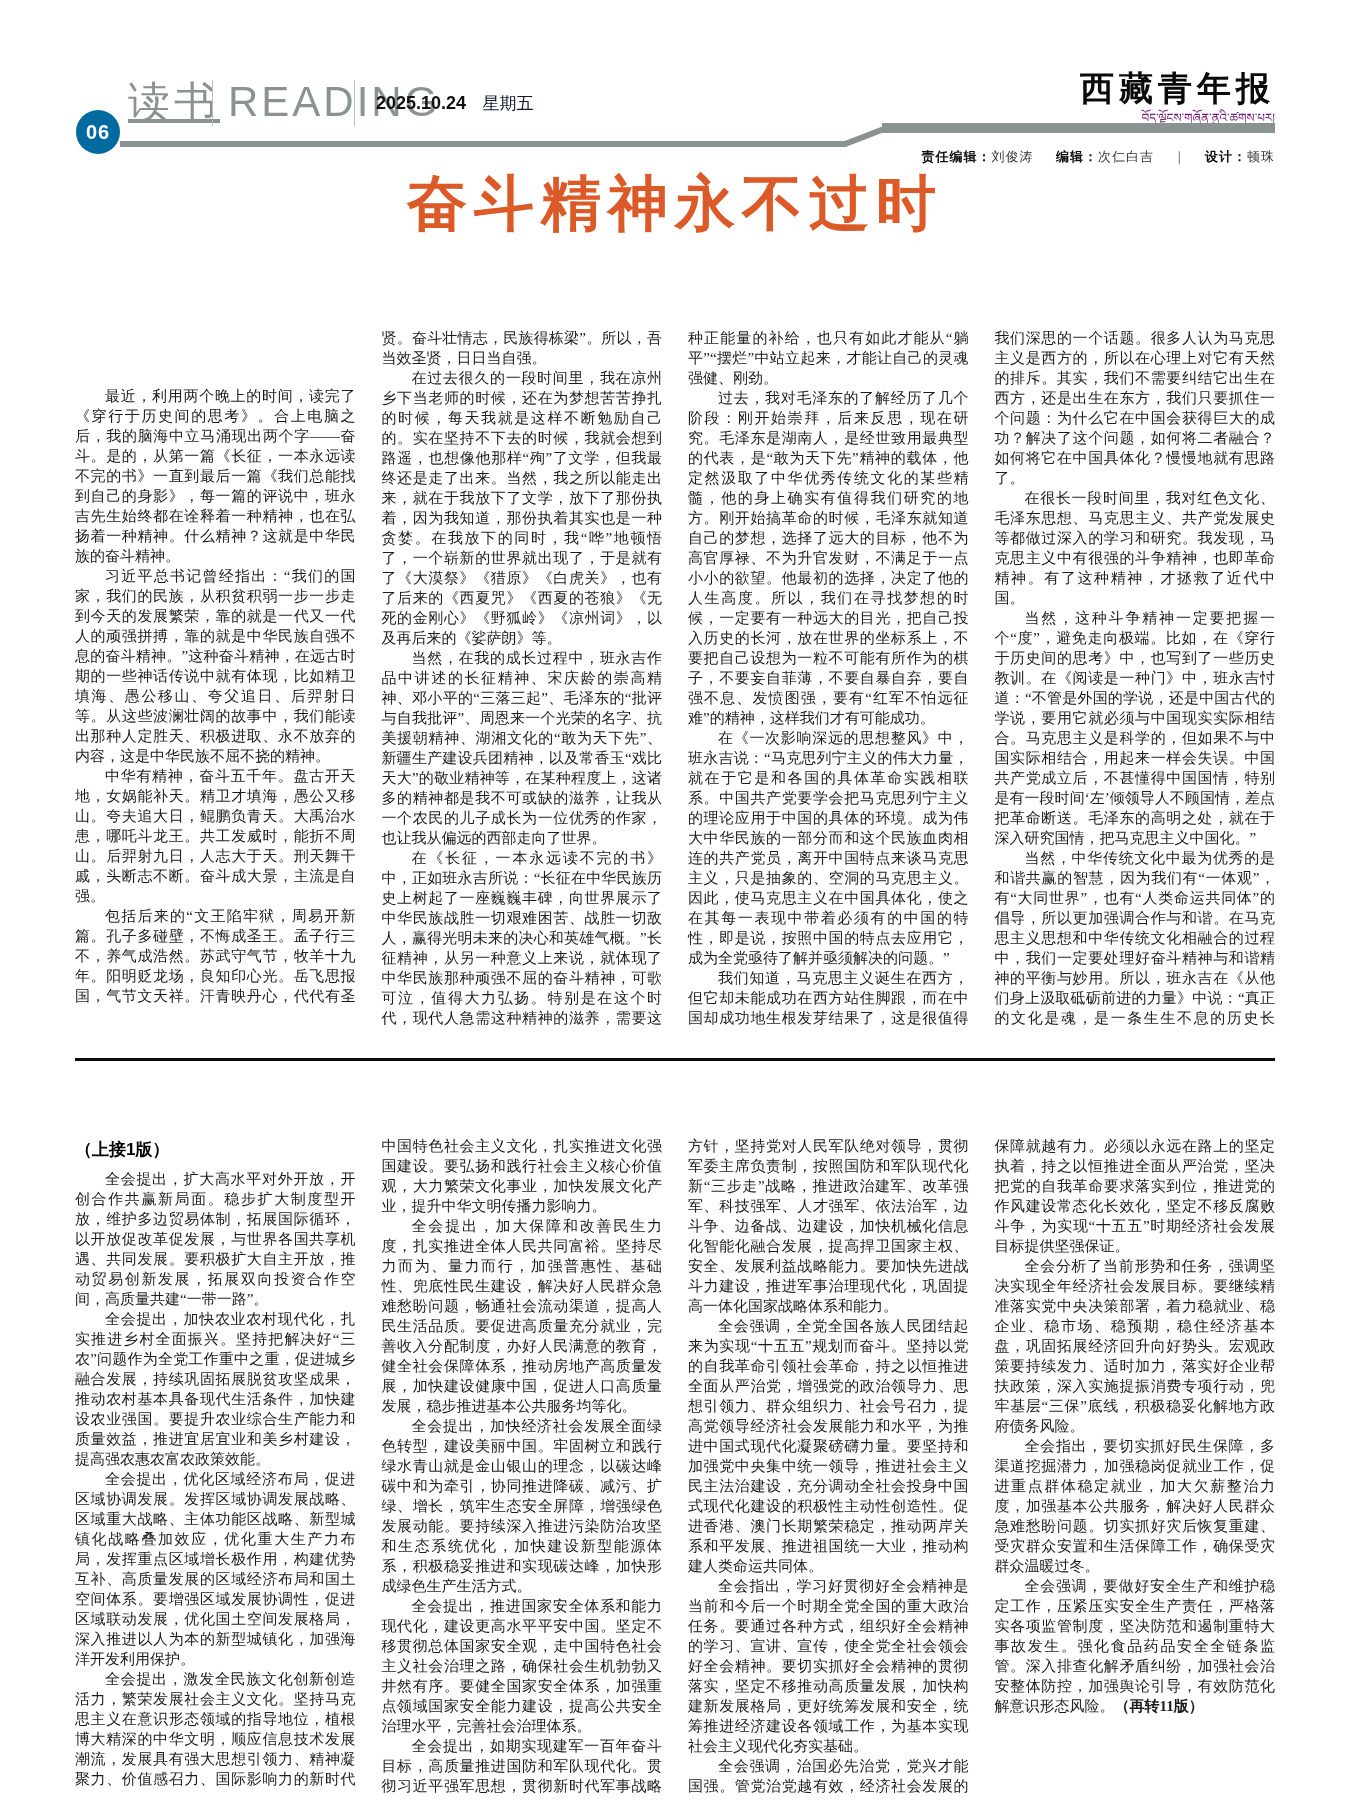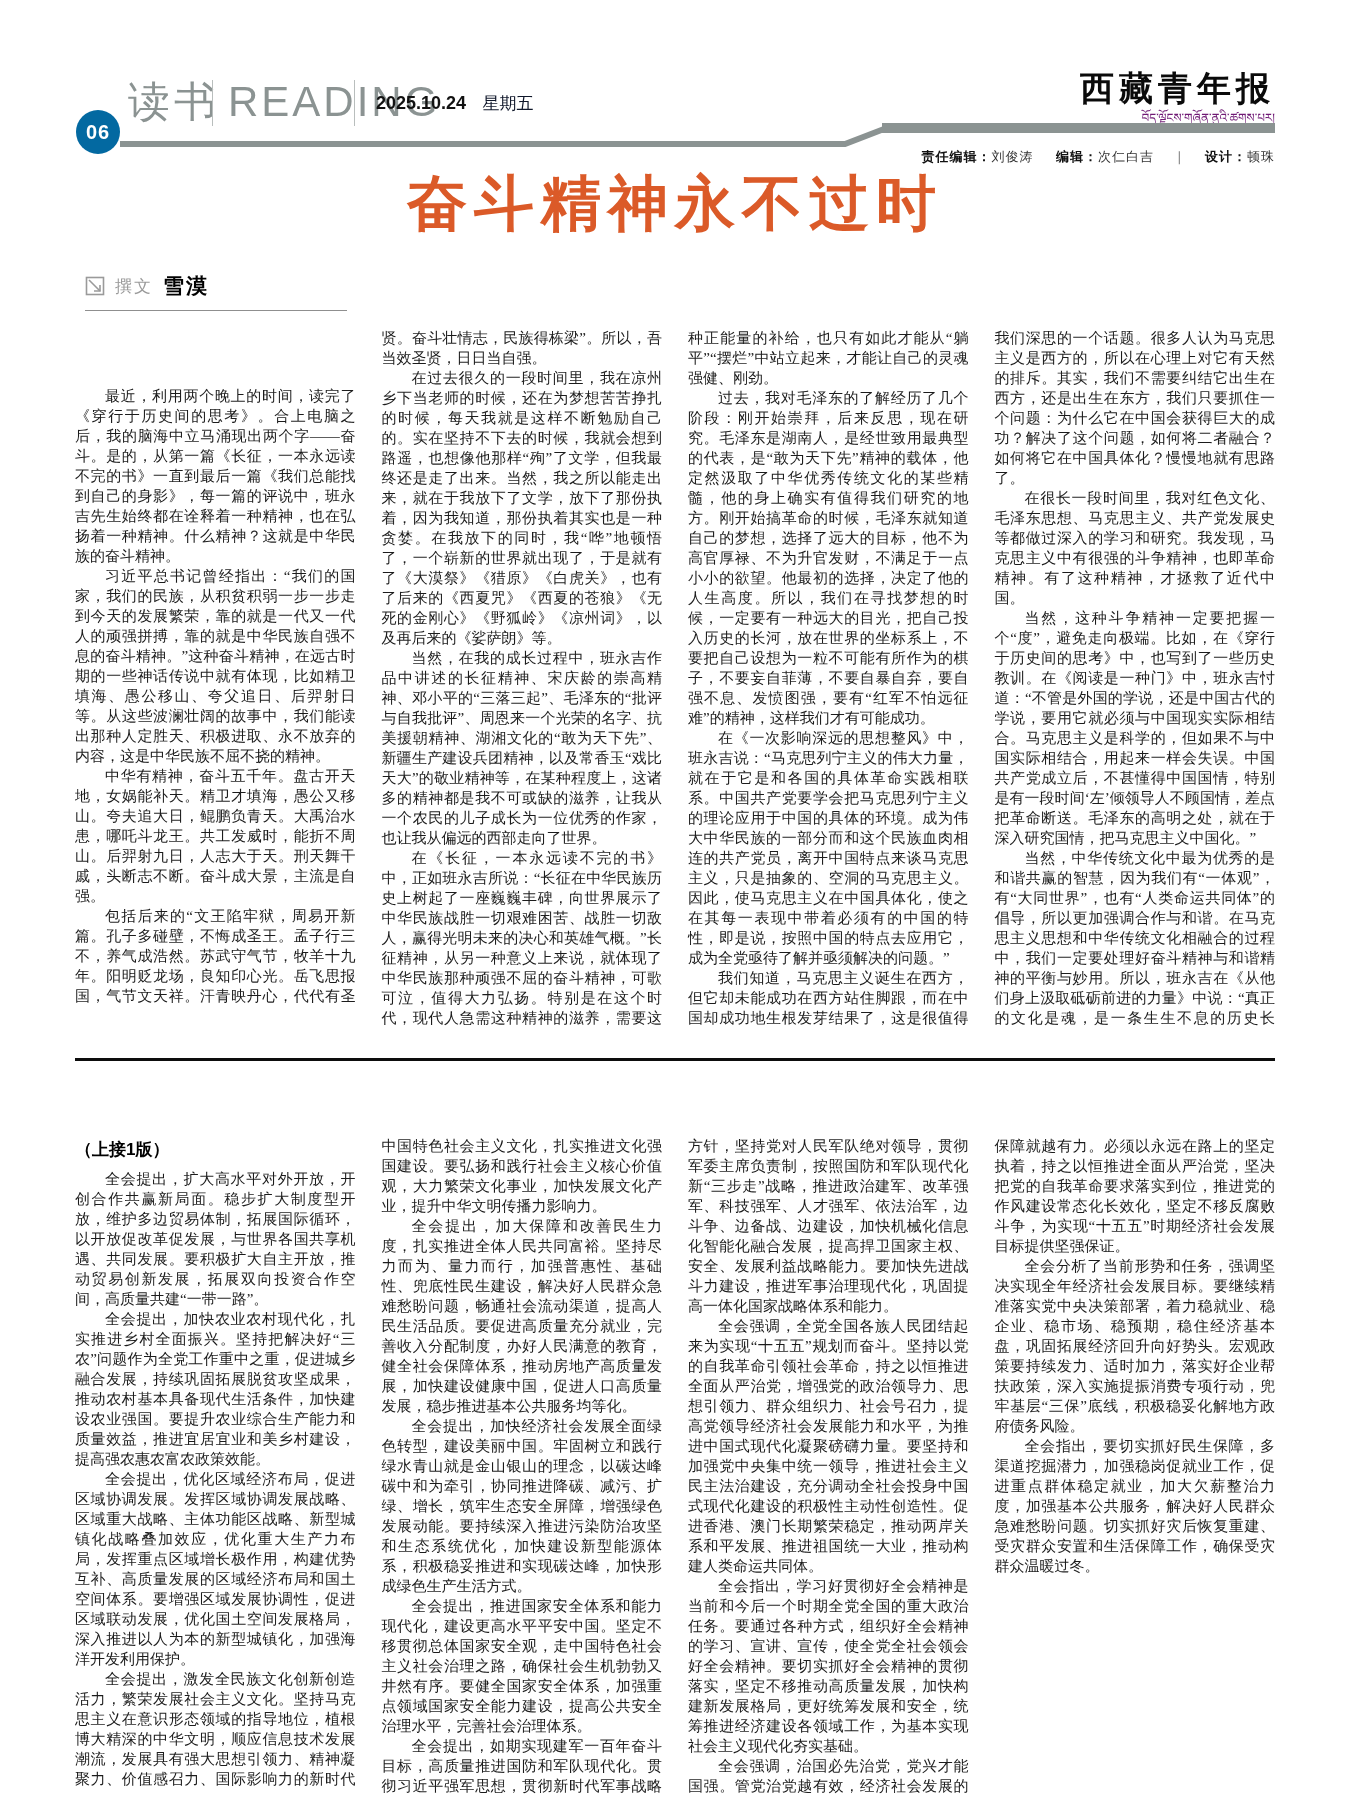--- a/index.html
+++ b/index.html
@@ -11,21 +11,21 @@
   }
   
   .pagenum-circle {
     position:absolute; left:76px; top:110px; width:44px; height:44px;
     border-radius:50%; background:#0369a1; color:#fff; text-align:center;
     line-height:44px; font-family:"Liberation Sans",sans-serif; font-weight:bold;
     font-size:20px; letter-spacing:1px; z-index:3;
   }
   .section-cn {
     position:absolute; left:128px; top:74px; font-size:42px; color:#8b9392;
-    font-family:"Liberation Sans",sans-serif; letter-spacing:4px;
+    font-family:"Liberation Sans",sans-serif; letter-spacing:4px;text-decoration:underline;
   }
   .hdr-sep { position:absolute; width:1px; height:46px; background:#b9bebd; top:80px; }
   .hdr-sep-1 { left:212px; } .hdr-sep-2 { left:354px; }
   .section-en {
     position:absolute; left:228px; top:78px; font-size:42px; color:#8b9392;
     font-family:"Liberation Sans",sans-serif; letter-spacing:3px;
   }
   .date-block { position:absolute; left:376px; top:92px; font-family:"Liberation Sans",sans-serif; }
   .date-main { font-weight:bold; font-size:18px; color:#111; }
   .date-weekday { font-size:17px; color:#0f172a; margin-left:12px; }
@@ -103,31 +103,20 @@
   <div class="paper-name-tib">བོད་ལྗོངས་གཞོན་ནུའི་ཚགས་པར།</div>
   <div class="credits">
     <b>责任编辑：</b><span>刘俊涛</span>
     <span style="margin-left:18px"><b>编辑：</b><span>次仁白吉</span></span>
     <span class="cred-sep">｜</span>
     <b>设计：</b><span>顿珠</span>
   </div>
 
   <h1 class="main-title">奋斗精神永不过时</h1>
 
-  <div class="byline">
-    <span class="compose-icon">
-      <svg width="20" height="20" viewBox="0 0 20 20">
-        <rect x="1.5" y="1.5" width="17" height="17" fill="none" stroke="#9a9a9a" stroke-width="1.6"></rect>
-        <line x1="4" y1="4" x2="15" y2="15" stroke="#9a9a9a" stroke-width="1.6"></line>
-        <polyline points="15,9 15,15 9,15" fill="none" stroke="#9a9a9a" stroke-width="1.6"></polyline>
-      </svg>
-    </span>
-    <span class="byline-label">撰文</span>
-    <span class="byline-author">雪漠</span>
-  </div>
 
   <div class="article-body">
     <div class="byline-spacer"></div>
   <p class="body-para">最近，利用两个晚上的时间，读完了《穿行于历史间的思考》。合上电脑之后，我的脑海中立马涌现出两个字——奋斗。是的，从第一篇《长征，一本永远读不完的书》一直到最后一篇《我们总能找到自己的身影》，每一篇的评说中，班永吉先生始终都在诠释着一种精神，也在弘扬着一种精神。什么精神？这就是中华民族的奋斗精神。</p>
       <p class="body-para">习近平总书记曾经指出：“我们的国家，我们的民族，从积贫积弱一步一步走到今天的发展繁荣，靠的就是一代又一代人的顽强拼搏，靠的就是中华民族自强不息的奋斗精神。”这种奋斗精神，在远古时期的一些神话传说中就有体现，比如精卫填海、愚公移山、夸父追日、后羿射日等。从这些波澜壮阔的故事中，我们能读出那种人定胜天、积极进取、永不放弃的内容，这是中华民族不屈不挠的精神。</p>
       <p class="body-para">中华有精神，奋斗五千年。盘古开天地，女娲能补天。精卫才填海，愚公又移山。夸夫追大日，鲲鹏负青天。大禹治水患，哪吒斗龙王。共工发威时，能折不周山。后羿射九日，人志大于天。刑天舞干戚，头断志不断。奋斗成大景，主流是自强。</p>
       <p class="body-para">包括后来的“文王陷牢狱，周易开新篇。孔子多碰壁，不悔成圣王。孟子行三不，养气成浩然。苏武守气节，牧羊十九年。阳明贬龙场，良知印心光。岳飞思报国，气节文天祥。汗青映丹心，代代有圣贤。奋斗壮情志，民族得栋梁”。所以，吾当效圣贤，日日当自强。</p>
       <p class="body-para">在过去很久的一段时间里，我在凉州乡下当老师的时候，还在为梦想苦苦挣扎的时候，每天我就是这样不断勉励自己的。实在坚持不下去的时候，我就会想到路遥，也想像他那样“殉”了文学，但我最终还是走了出来。当然，我之所以能走出来，就在于我放下了文学，放下了那份执着，因为我知道，那份执着其实也是一种贪婪。在我放下的同时，我“哗”地顿悟了，一个崭新的世界就出现了，于是就有了《大漠祭》《猎原》《白虎关》，也有了后来的《西夏咒》《西夏的苍狼》《无死的金刚心》《野狐岭》《凉州词》，以及再后来的《娑萨朗》等。</p>
       <p class="body-para">当然，在我的成长过程中，班永吉作品中讲述的长征精神、宋庆龄的崇高精神、邓小平的“三落三起”、毛泽东的“批评与自我批评”、周恩来一个光荣的名字、抗美援朝精神、湖湘文化的“敢为天下先”、新疆生产建设兵团精神，以及常香玉“戏比天大”的敬业精神等，在某种程度上，这诸多的精神都是我不可或缺的滋养，让我从一个农民的儿子成长为一位优秀的作家，也让我从偏远的西部走向了世界。</p>
       <p class="body-para">在《长征，一本永远读不完的书》中，正如班永吉所说：“长征在中华民族历史上树起了一座巍巍丰碑，向世界展示了中华民族战胜一切艰难困苦、战胜一切敌人，赢得光明未来的决心和英雄气概。”长征精神，从另一种意义上来说，就体现了中华民族那种顽强不屈的奋斗精神，可歌可泣，值得大力弘扬。特别是在这个时代，现代人急需这种精神的滋养，需要这种正能量的补给，也只有如此才能从“躺平”“摆烂”中站立起来，才能让自己的灵魂强健、刚劲。</p>
@@ -149,15 +138,16 @@
       <p class="body-para">全会提出，激发全民族文化创新创造活力，繁荣发展社会主义文化。坚持马克思主义在意识形态领域的指导地位，植根博大精深的中华文明，顺应信息技术发展潮流，发展具有强大思想引领力、精神凝聚力、价值感召力、国际影响力的新时代中国特色社会主义文化，扎实推进文化强国建设。要弘扬和践行社会主义核心价值观，大力繁荣文化事业，加快发展文化产业，提升中华文明传播力影响力。</p>
       <p class="body-para">全会提出，加大保障和改善民生力度，扎实推进全体人民共同富裕。坚持尽力而为、量力而行，加强普惠性、基础性、兜底性民生建设，解决好人民群众急难愁盼问题，畅通社会流动渠道，提高人民生活品质。要促进高质量充分就业，完善收入分配制度，办好人民满意的教育，健全社会保障体系，推动房地产高质量发展，加快建设健康中国，促进人口高质量发展，稳步推进基本公共服务均等化。</p>
       <p class="body-para">全会提出，加快经济社会发展全面绿色转型，建设美丽中国。牢固树立和践行绿水青山就是金山银山的理念，以碳达峰碳中和为牵引，协同推进降碳、减污、扩绿、增长，筑牢生态安全屏障，增强绿色发展动能。要持续深入推进污染防治攻坚和生态系统优化，加快建设新型能源体系，积极稳妥推进和实现碳达峰，加快形成绿色生产生活方式。</p>
       <p class="body-para">全会提出，推进国家安全体系和能力现代化，建设更高水平平安中国。坚定不移贯彻总体国家安全观，走中国特色社会主义社会治理之路，确保社会生机勃勃又井然有序。要健全国家安全体系，加强重点领域国家安全能力建设，提高公共安全治理水平，完善社会治理体系。</p>
       <p class="body-para">全会提出，如期实现建军一百年奋斗目标，高质量推进国防和军队现代化。贯彻习近平强军思想，贯彻新时代军事战略方针，坚持党对人民军队绝对领导，贯彻军委主席负责制，按照国防和军队现代化新“三步走”战略，推进政治建军、改革强军、科技强军、人才强军、依法治军，边斗争、边备战、边建设，加快机械化信息化智能化融合发展，提高捍卫国家主权、安全、发展利益战略能力。要加快先进战斗力建设，推进军事治理现代化，巩固提高一体化国家战略体系和能力。</p>
       <p class="body-para">全会强调，全党全国各族人民团结起来为实现“十五五”规划而奋斗。坚持以党的自我革命引领社会革命，持之以恒推进全面从严治党，增强党的政治领导力、思想引领力、群众组织力、社会号召力，提高党领导经济社会发展能力和水平，为推进中国式现代化凝聚磅礴力量。要坚持和加强党中央集中统一领导，推进社会主义民主法治建设，充分调动全社会投身中国式现代化建设的积极性主动性创造性。促进香港、澳门长期繁荣稳定，推动两岸关系和平发展、推进祖国统一大业，推动构建人类命运共同体。</p>
       <p class="body-para">全会指出，学习好贯彻好全会精神是当前和今后一个时期全党全国的重大政治任务。要通过各种方式，组织好全会精神的学习、宣讲、宣传，使全党全社会领会好全会精神。要切实抓好全会精神的贯彻落实，坚定不移推动高质量发展，加快构建新发展格局，更好统筹发展和安全，统筹推进经济建设各领域工作，为基本实现社会主义现代化夯实基础。</p>
       <p class="body-para">全会强调，治国必先治党，党兴才能国强。管党治党越有效，经济社会发展的保障就越有力。必须以永远在路上的坚定执着，持之以恒推进全面从严治党，坚决把党的自我革命要求落实到位，推进党的作风建设常态化长效化，坚定不移反腐败斗争，为实现“十五五”时期经济社会发展目标提供坚强保证。</p>
       <p class="body-para">全会分析了当前形势和任务，强调坚决实现全年经济社会发展目标。要继续精准落实党中央决策部署，着力稳就业、稳企业、稳市场、稳预期，稳住经济基本盘，巩固拓展经济回升向好势头。宏观政策要持续发力、适时加力，落实好企业帮扶政策，深入实施提振消费专项行动，兜牢基层“三保”底线，积极稳妥化解地方政府债务风险。</p>
       <p class="body-para">全会指出，要切实抓好民生保障，多渠道挖掘潜力，加强稳岗促就业工作，促进重点群体稳定就业，加大欠薪整治力度，加强基本公共服务，解决好人民群众急难愁盼问题。切实抓好灾后恢复重建、受灾群众安置和生活保障工作，确保受灾群众温暖过冬。</p>
+      <p class="body-para">全会强调，要做好安全生产和维护稳定工作，压紧压实安全生产责任，严格落实各项监管制度，坚决防范和遏制重特大事故发生。强化食品药品安全全链条监管。深入排查化解矛盾纠纷，加强社会治安整体防控，加强舆论引导，有效防范化解意识形态风险。<span class="jump-note">（再转11版）</span></p>
     </div>
 
 </div>
 
 </body></html>

